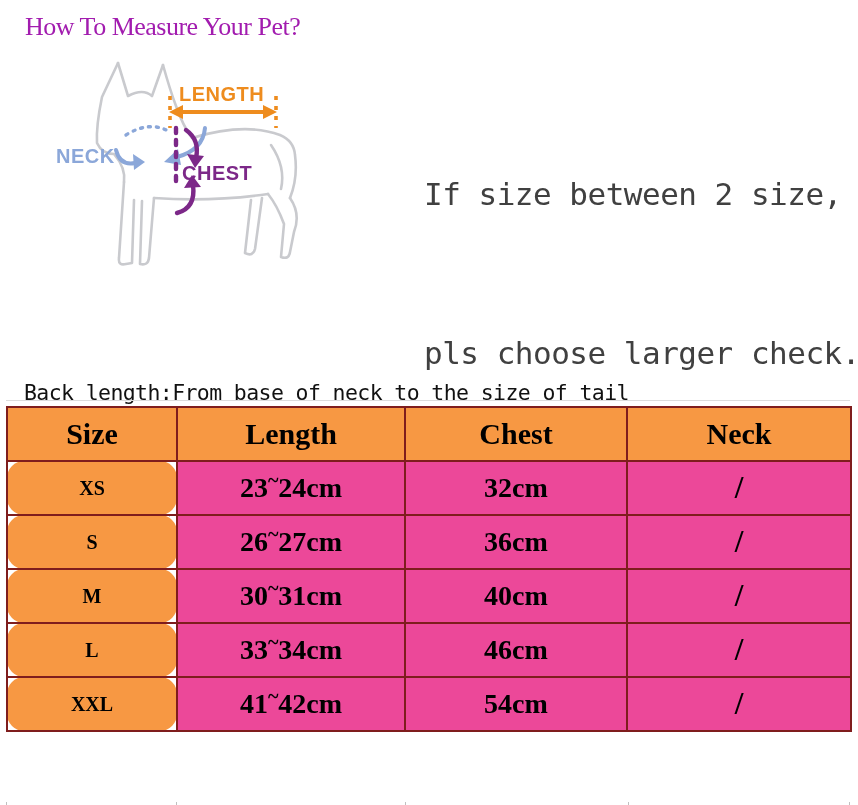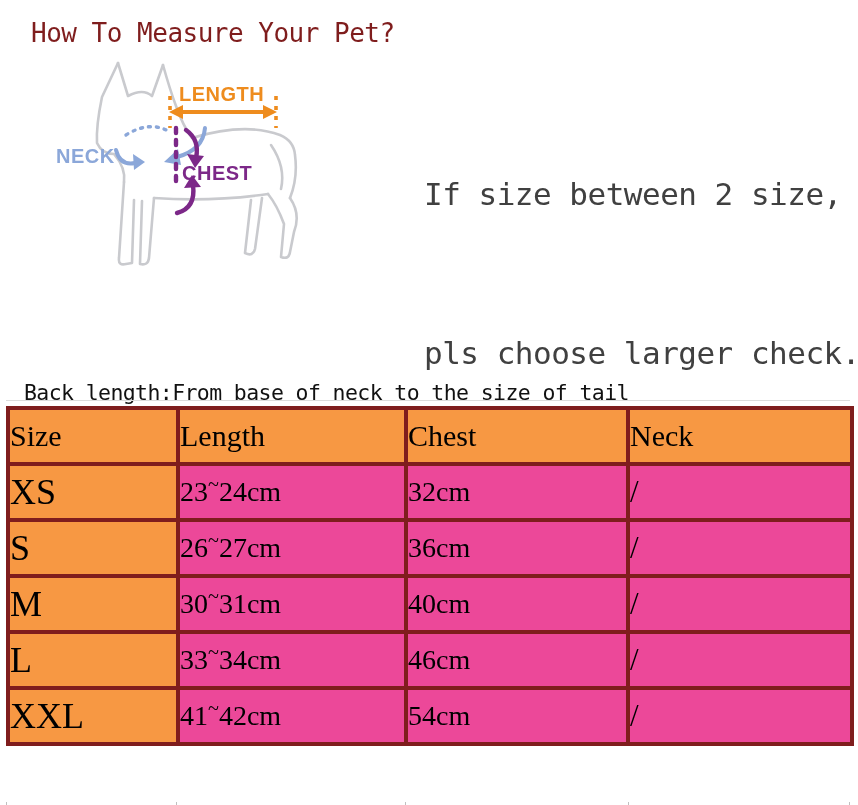--- a/index.html
+++ b/index.html
@@ -11,21 +11,21 @@
     --warning_red:#F8120C;
     --ink:#111111;
   }
   html,body{margin:0;padding:0;background:#fff;}
   .canvas{
     position:relative;width:858px;height:805px;background:#ffffff;overflow:hidden;
     font-family:"DejaVu Sans Mono","Liberation Mono",monospace;color:var(--ink);
   }
   .page-title{
     position:absolute;left:21px;top:8px;font-size:26px;letter-spacing:-0.5px;
-    color:#7f1d1d;white-space:pre;font-weight:normal;margin:10px;
+    color:#a21caf;white-space:pre;font-weight:normal;margin:4px;font-family:Liberation Serif, serif;
   }
   .size-note{position:absolute;left:424px;top:62px;font-size:31px;letter-spacing:-0.5px;line-height:53px;color:#404040;white-space:pre;}
   .instructions{position:absolute;left:24px;top:288px;font-size:21.5px;letter-spacing:-0.6px;line-height:42px;white-space:pre;}
   .instructions .warning{color:var(--warning_red);}
   
   .diagram{position:absolute;left:40px;top:50px;width:340px;height:235px;}
   .diagram svg{position:absolute;left:0;top:0;}
   .diagram .lbl{position:absolute;font-family:"Liberation Sans","DejaVu Sans",sans-serif;font-weight:bold;font-size:20px;letter-spacing:0.5px;white-space:pre;}
   .lbl-length{left:139px;top:33px;color:var(--length_orange);}
   .lbl-neck{left:16px;top:95px;color:var(--neck_blue);}
@@ -41,25 +41,25 @@
   .pre-line{position:absolute;left:6px;top:400px;width:844px;height:1px;background:#dcdcdc;}
   table.size-table{
     position:absolute;left:6px;top:406px;width:844px;border-collapse:collapse;table-layout:fixed;
     font-family:"Liberation Serif","DejaVu Serif",serif;color:#000;
   }
   .size-table col.c-size{width:170px;}
   .size-table col.c-length{width:228px;}
   .size-table col.c-chest{width:222px;}
   .size-table col.c-neck{width:224px;}
   .size-table th,.size-table td{
-    border:4px solid #7f1d1d;height:52px;text-align:left;vertical-align:middle;
-    font-weight:normal;padding:0;
+    border:2px solid #7f1d1d;height:52px;text-align:center;vertical-align:middle;
+    font-weight:bold;padding:0;
   }
   .size-table thead th{background:var(--table_header_bg);font-size:30px;}
-  .size-table tbody th{background:var(--table_header_bg);font-size:36px;}
+  .size-table tbody th{background:var(--table_header_bg);font-size:20px;border-radius:17px;}
   .size-table td{background:#ec4899;font-size:28px;}
   .size-table td.neck-cell{font-size:31px;}
   .size-table sup.tilde{font-size:0.72em;line-height:0;}
   .continuation{position:absolute;left:6px;top:802px;width:844px;height:3px;}
   .continuation .tick{position:absolute;top:0;width:1px;height:3px;background:#c0c0c0;}
 </style>
 </head>
 <body>
 
 <div class="canvas">

